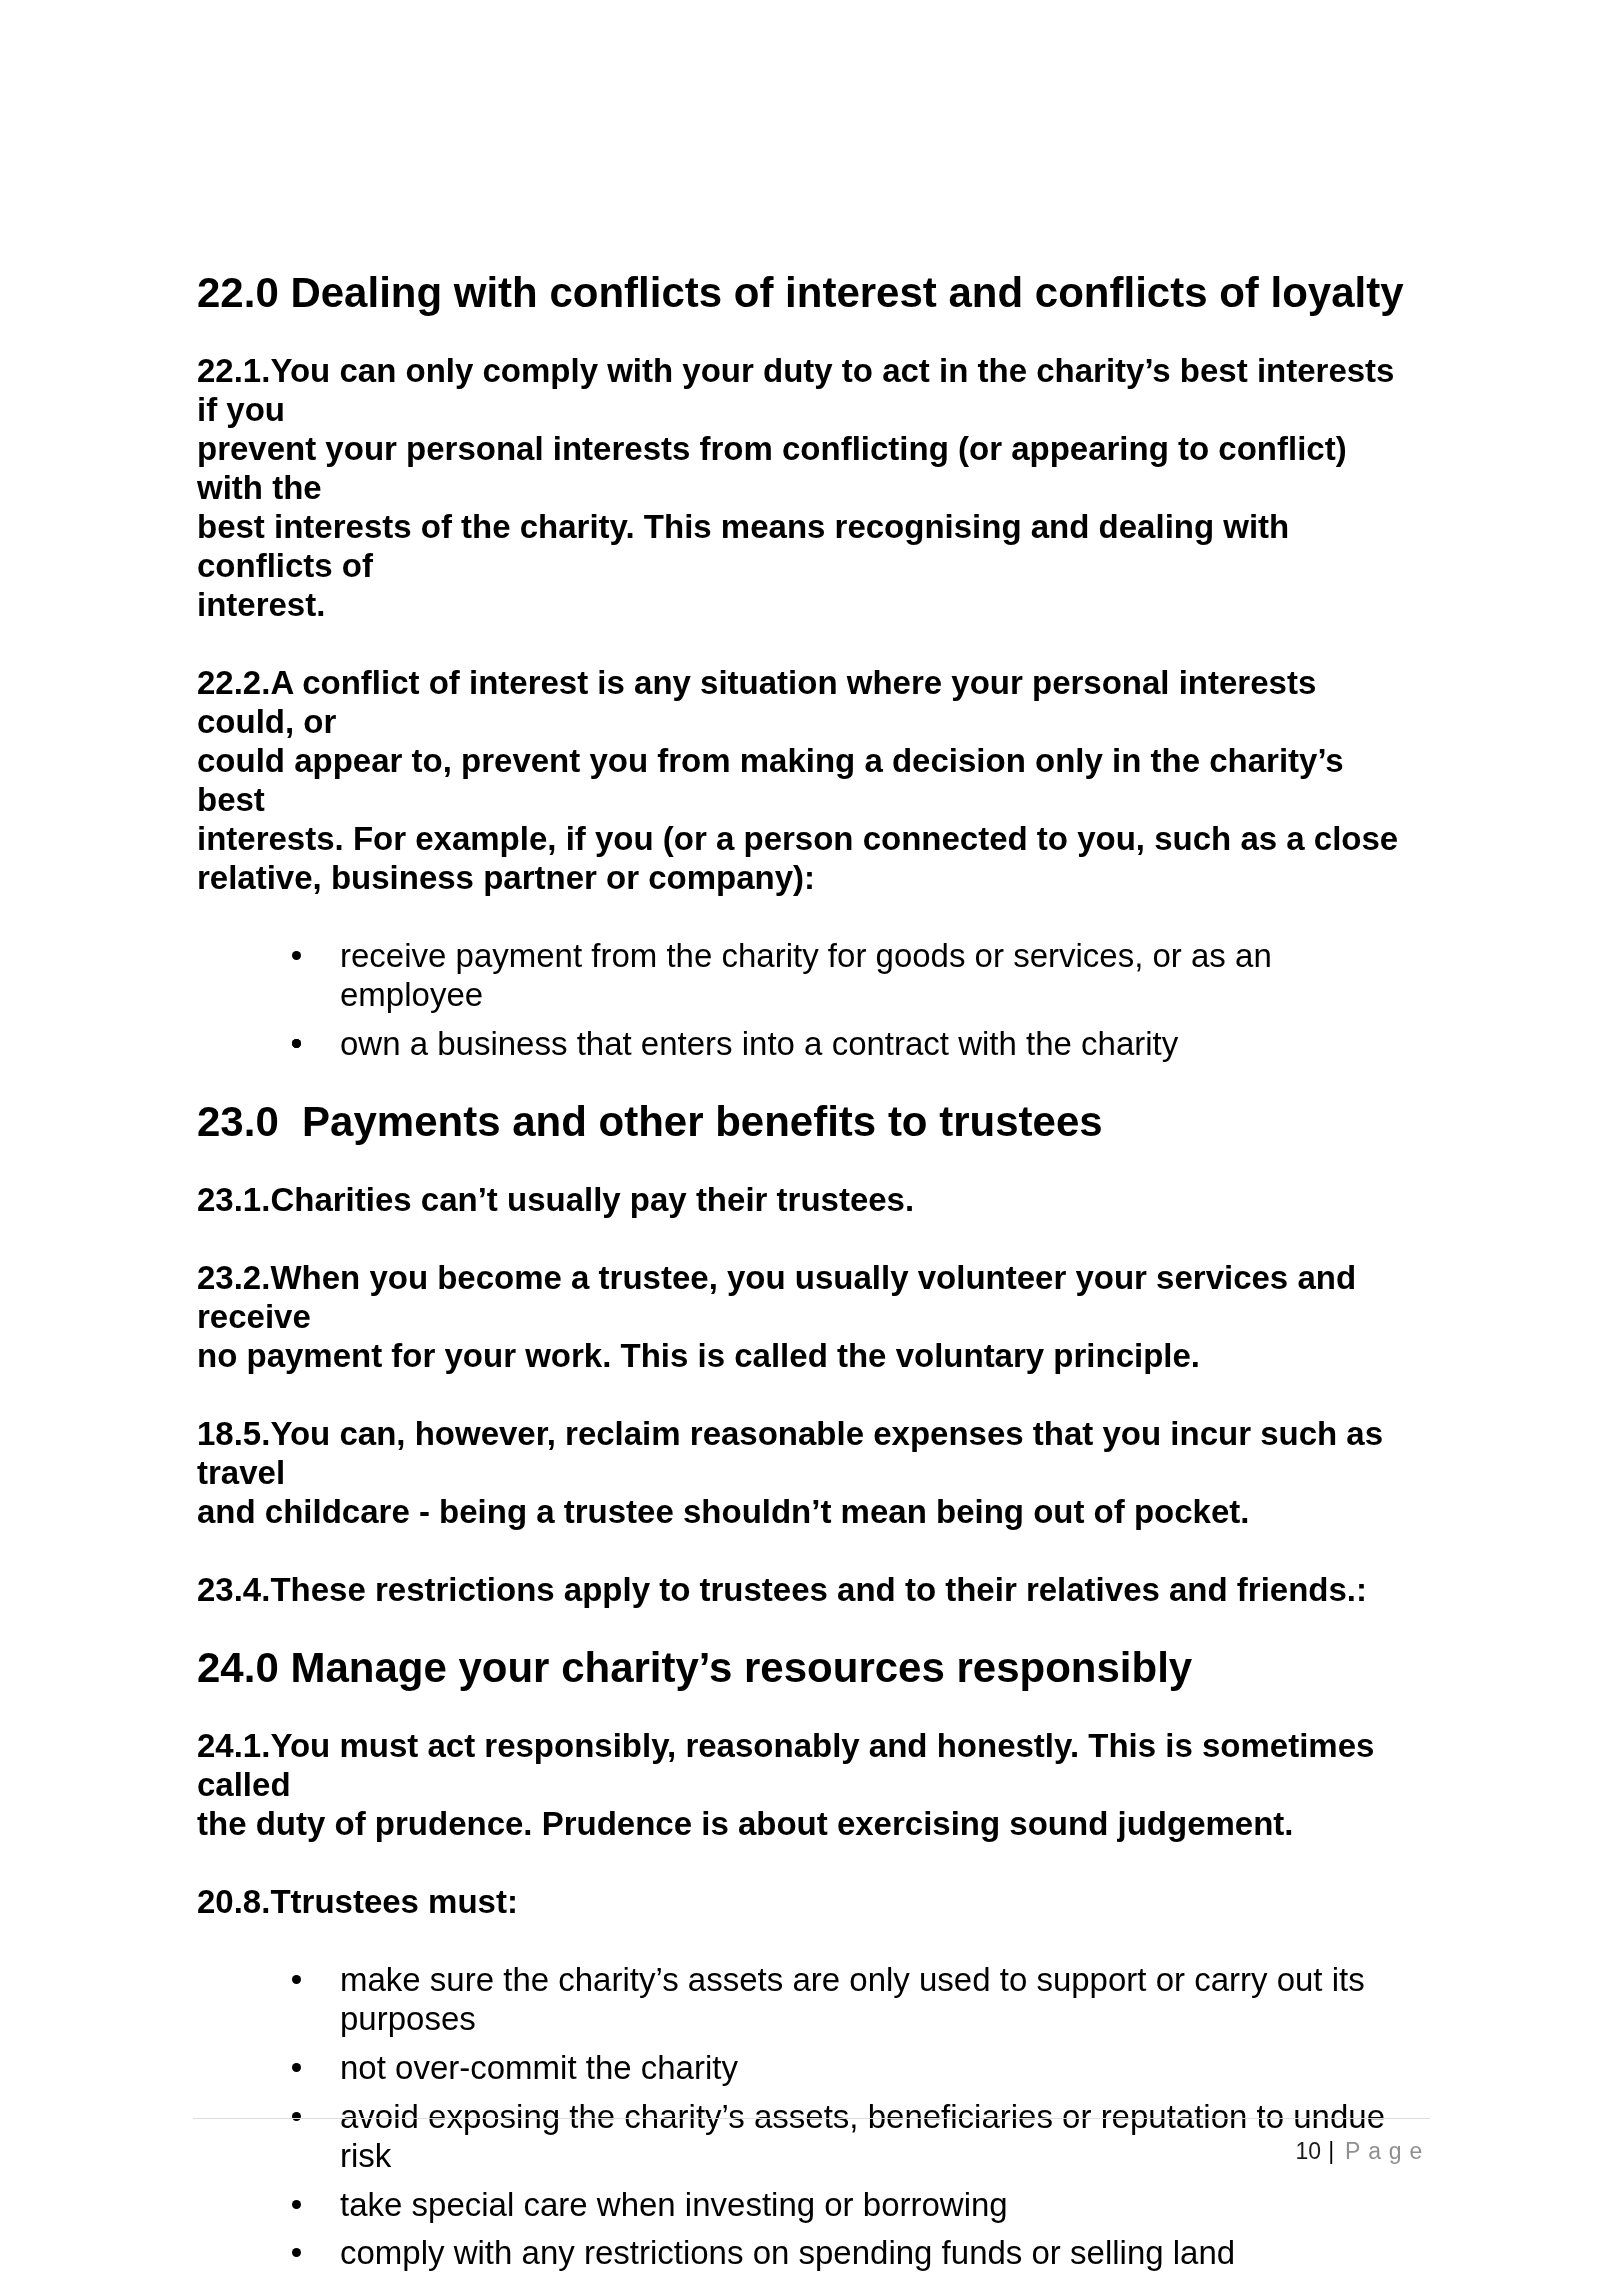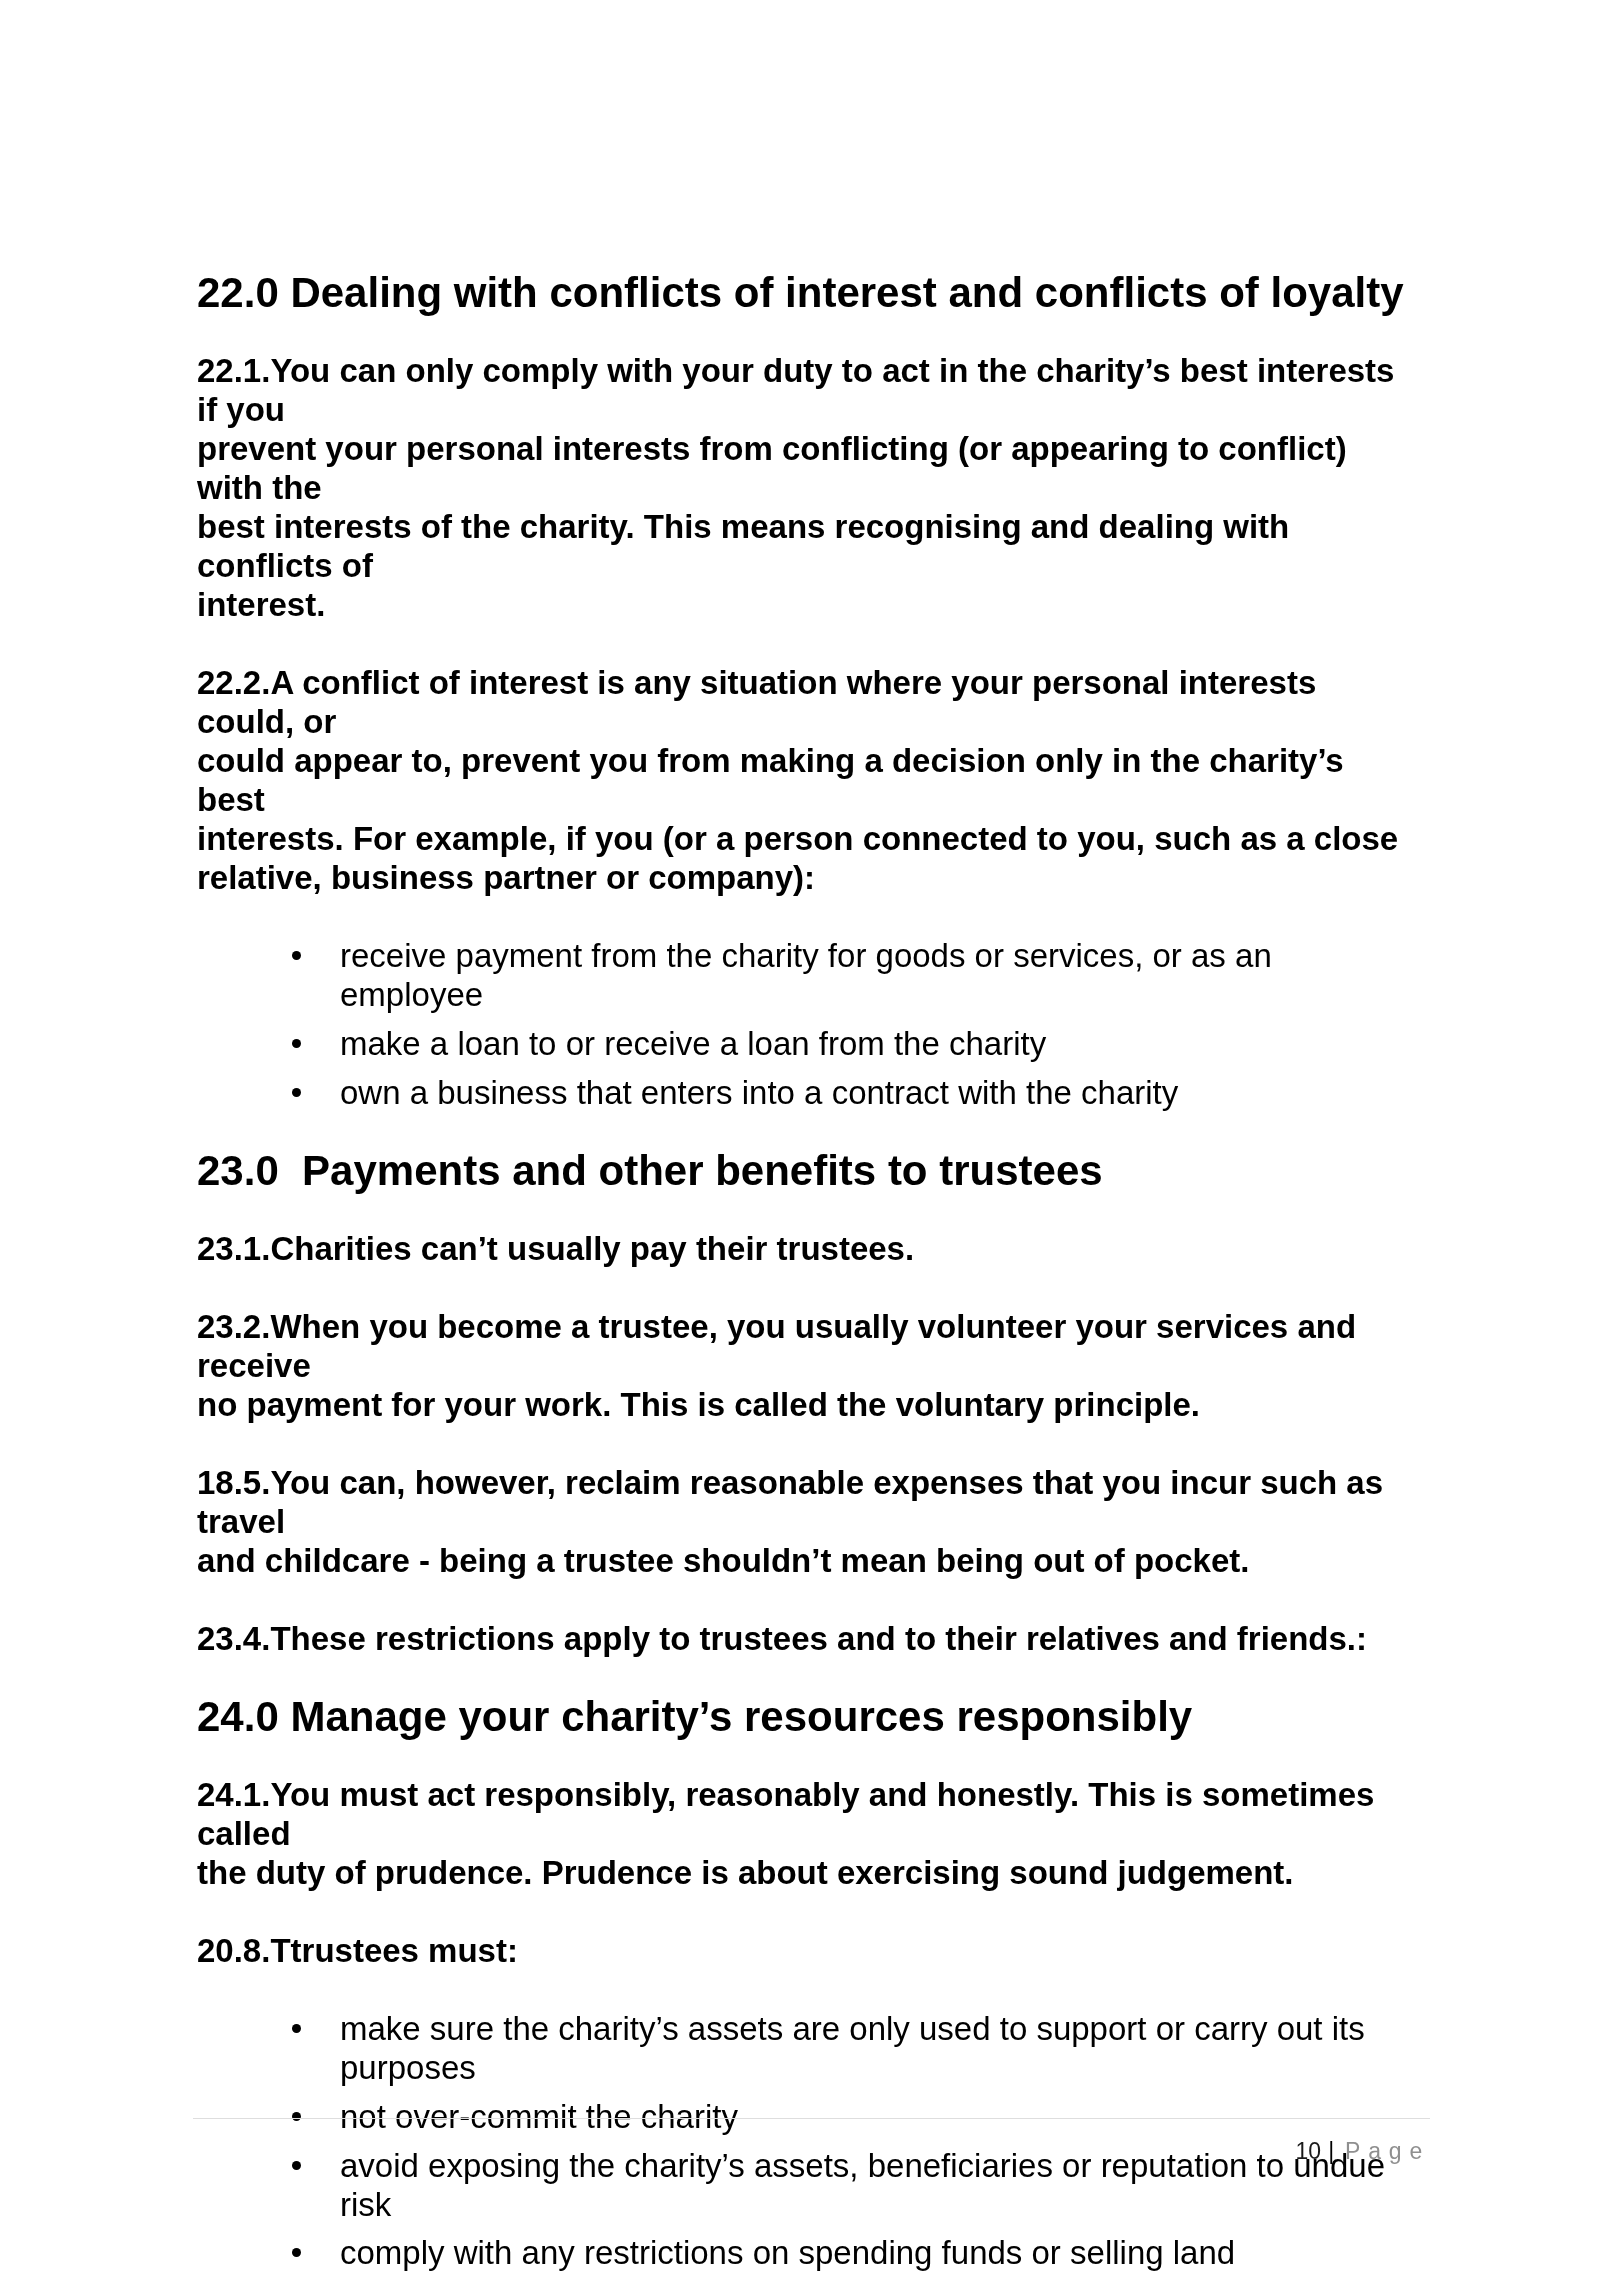--- a/index.html
+++ b/index.html
@@ -89,21 +89,21 @@
 prevent your personal interests from conflicting (or appearing to conflict) with the
 best interests of the charity. This means recognising and dealing with conflicts of
 interest.</p>
     <p>22.2.A conflict of interest is any situation where your personal interests could, or
 could appear to, prevent you from making a decision only in the charity’s best
 interests. For example, if you (or a person connected to you, such as a close
 relative, business partner or company):</p>
 
     <ul>
       <li><span class="dot"></span><span>receive payment from the charity for goods or services, or as an employee</span></li>
-      <li><span class="dot"></span><span>make a loan to or receive a loan from the charity</span></li>
+      <li><span class="dot"></span></li>
       <li><span class="dot"></span><span>own a business that enters into a contract with the charity</span></li>
     </ul>
 
     <h2>23.0  Payments and other benefits to trustees</h2>
     <p>23.1.Charities can’t usually pay their trustees.</p>
     <p>23.2.When you become a trustee, you usually volunteer your services and receive
 no payment for your work. This is called the voluntary principle.</p>
     <p>18.5.You can, however, reclaim reasonable expenses that you incur such as travel
 and childcare - being a trustee shouldn’t mean being out of pocket.</p>
     <p>23.4.These restrictions apply to trustees and to their relatives and friends.:</p>
@@ -112,20 +112,21 @@
     <p>24.1.You must act responsibly, reasonably and honestly. This is sometimes called
 the duty of prudence. Prudence is about exercising sound judgement.</p>
     <p>20.8.Ttrustees must:</p>
 
     <ul>
       <li><span class="dot"></span><span>make sure the charity’s assets are only used to support or carry out its
 purposes</span></li>
       <li><span class="dot"></span><span>not over-commit the charity</span></li>
       <li><span class="dot"></span><span>avoid exposing the charity’s assets, beneficiaries or reputation to undue
 risk</span></li>
+      <li><span class="dot"></span><span>take special care when investing or borrowing</span></li>
       <li><span class="dot"></span><span>comply with any restrictions on spending funds or selling land</span></li>
     </ul>
 
 
   </main>
 
   <footer class="footer">
     <div class="footer-rule"></div>
     <div class="footer-text">
       <span class="pnum">10</span><span class="psep">|</span><span class="plabel">Page</span>

